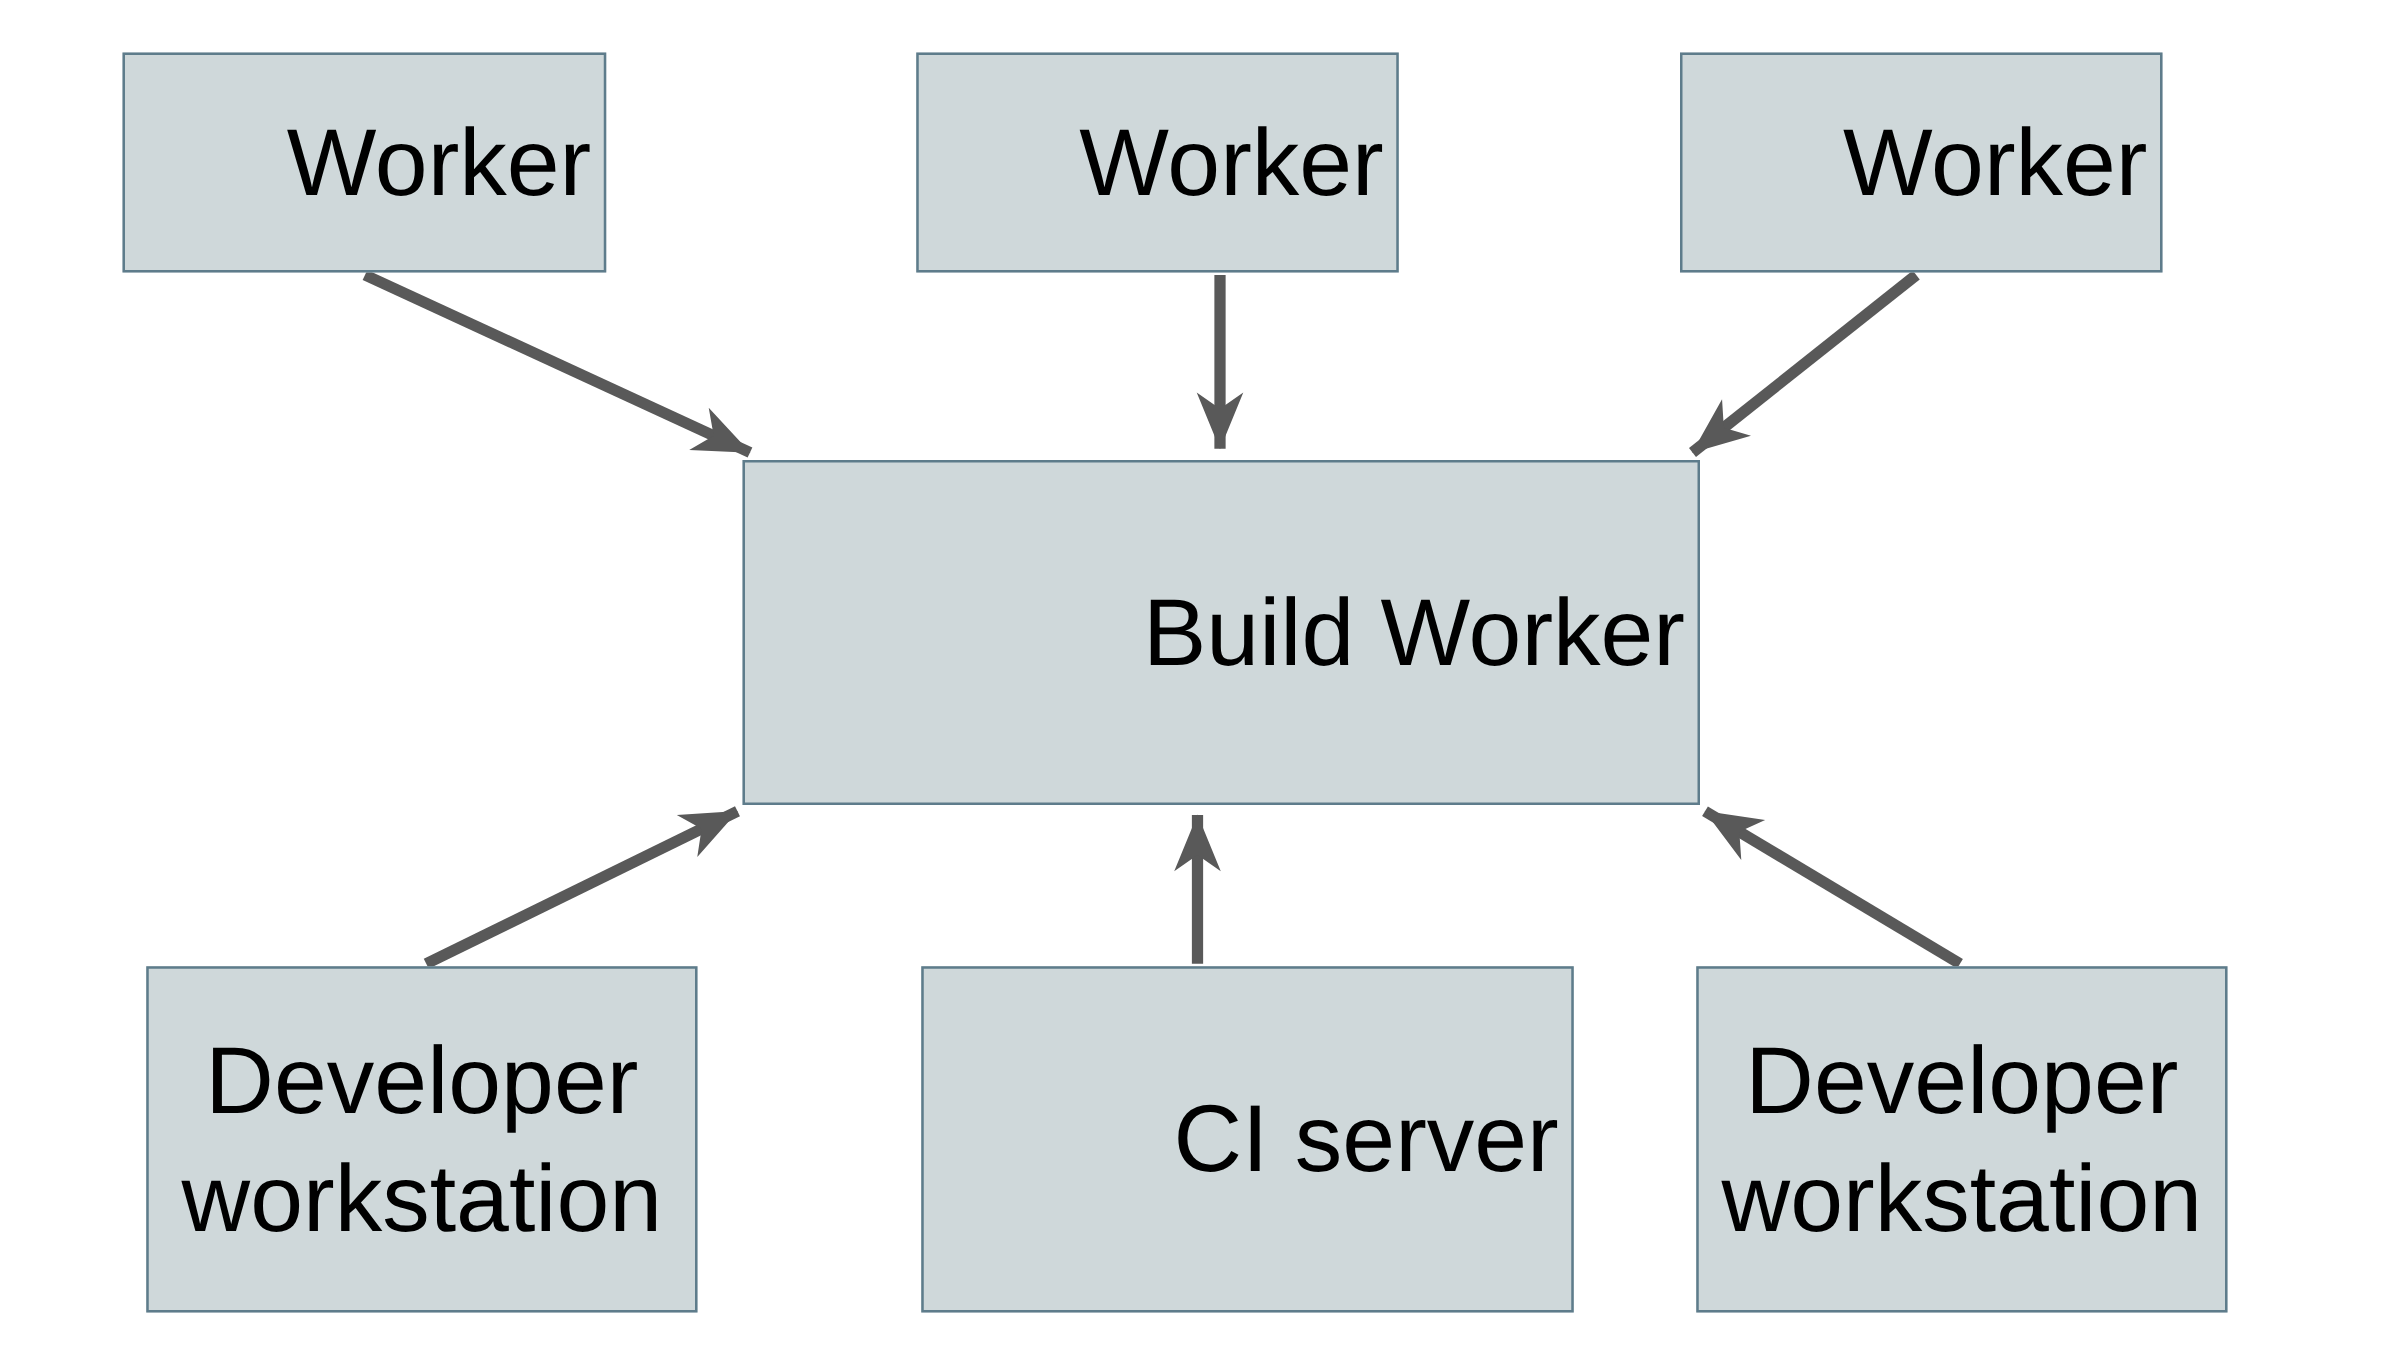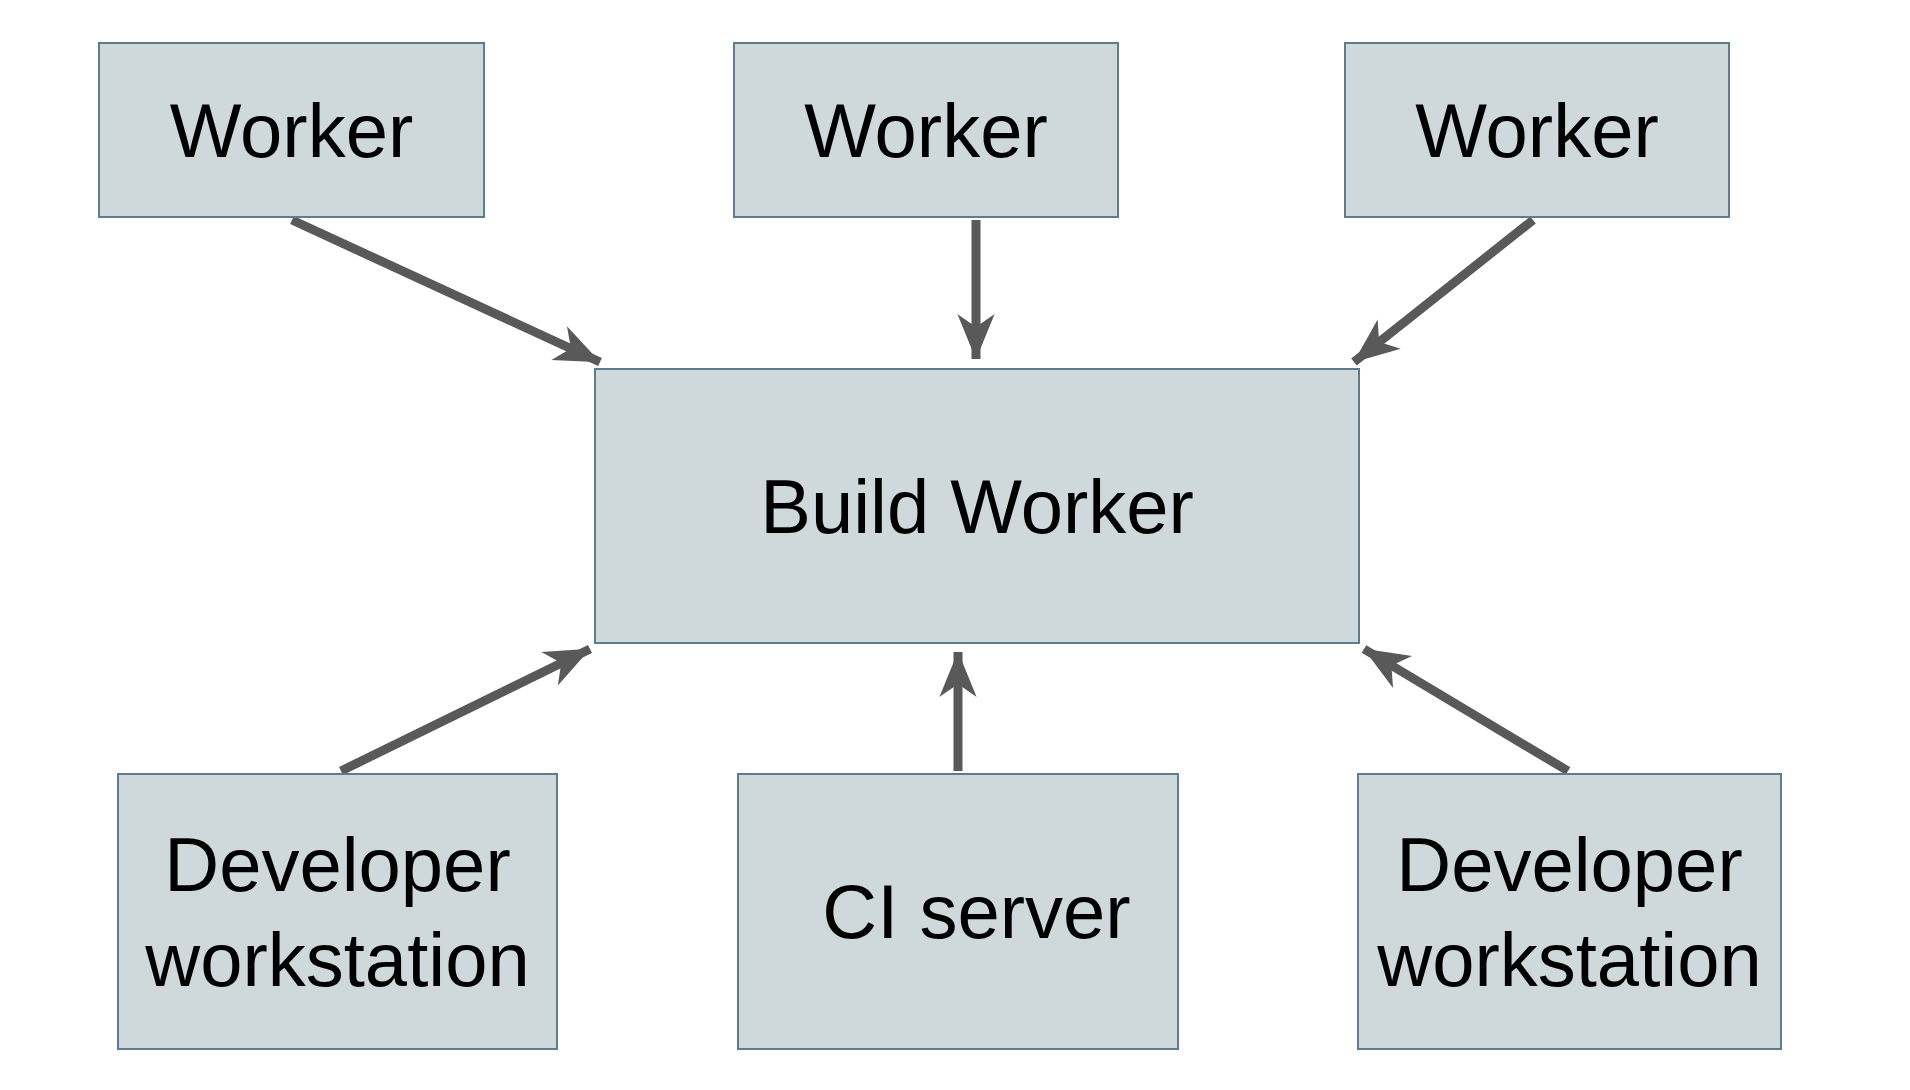--- a/index.html
+++ b/index.html
@@ -22,38 +22,38 @@
     width: 1910px;
     height: 1090px;
   }
   .node {
     position: absolute;
     box-sizing: border-box;
     background: #cfd8da;
     border: 2px solid #5e7c8b;
     display: flex;
     align-items: center;
-    justify-content: center;
+    justify-content: flex-end;
     text-align: center;
     color: #000000;
     font-size: 76px;
     line-height: 1.25;
     letter-spacing: 0px;
   }
   .node .label {
     display: block;
     padding: 0 10px;
   }
   
   .n-worker1 { left: 98px;   top: 42px;  width: 387px; height: 176px; }
   .n-worker2 { left: 733px;  top: 42px;  width: 386px; height: 176px; }
   .n-worker3 { left: 1344px; top: 42px;  width: 386px; height: 176px; }
   .n-build   { left: 594px;  top: 368px; width: 766px; height: 276px; }
   .n-devl    { left: 117px;  top: 773px; width: 441px; height: 277px; }
-  .n-ci      { left: 737px;  top: 773px; width: 442px; height: 277px; padding-left: 37px; }
+  .n-ci      { left: 737px;  top: 773px; width: 522px; height: 277px; padding-left: 37px; }
   .n-devr    { left: 1357px; top: 773px; width: 425px; height: 277px; }
 
   .edge {
     stroke: #595959;
     stroke-width: 9;
     fill: none;
   }
 </style>
 </head>
 <body>

